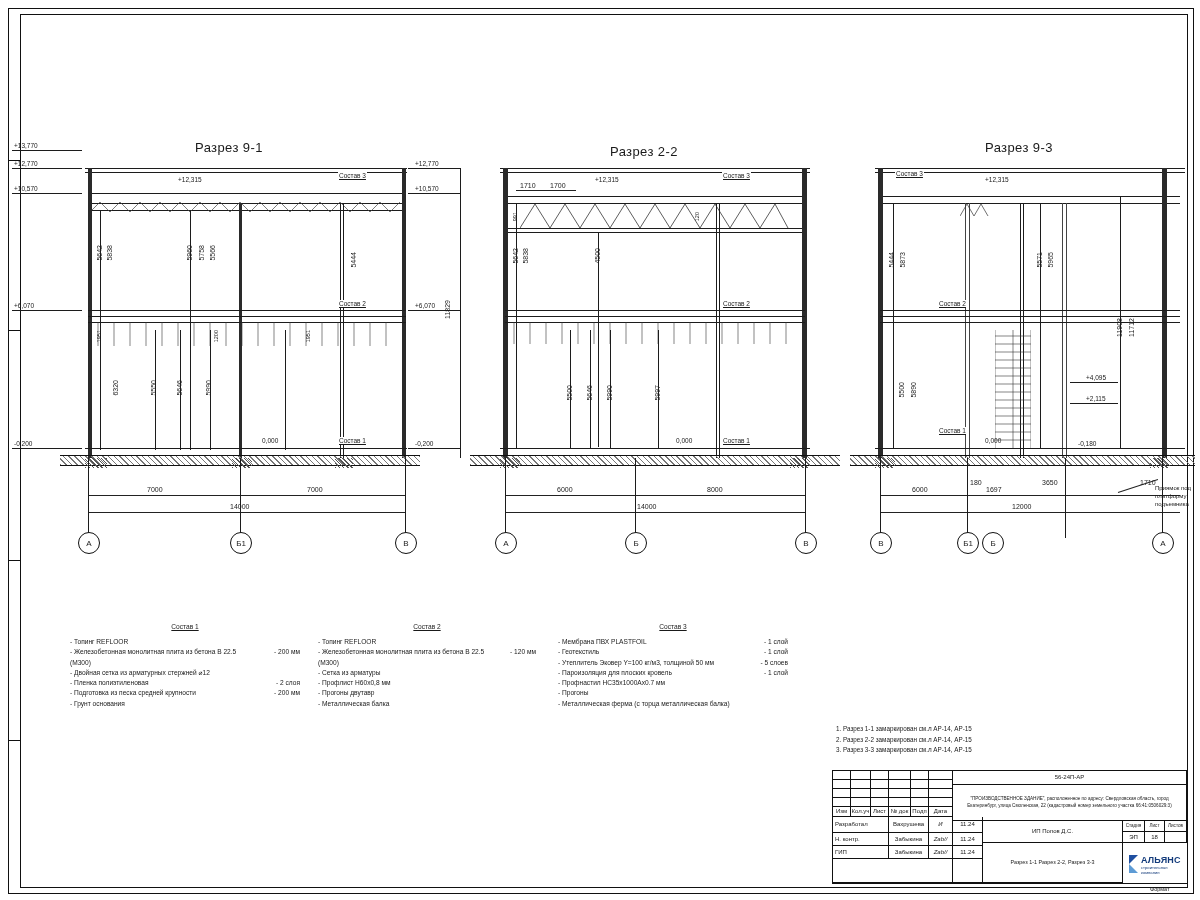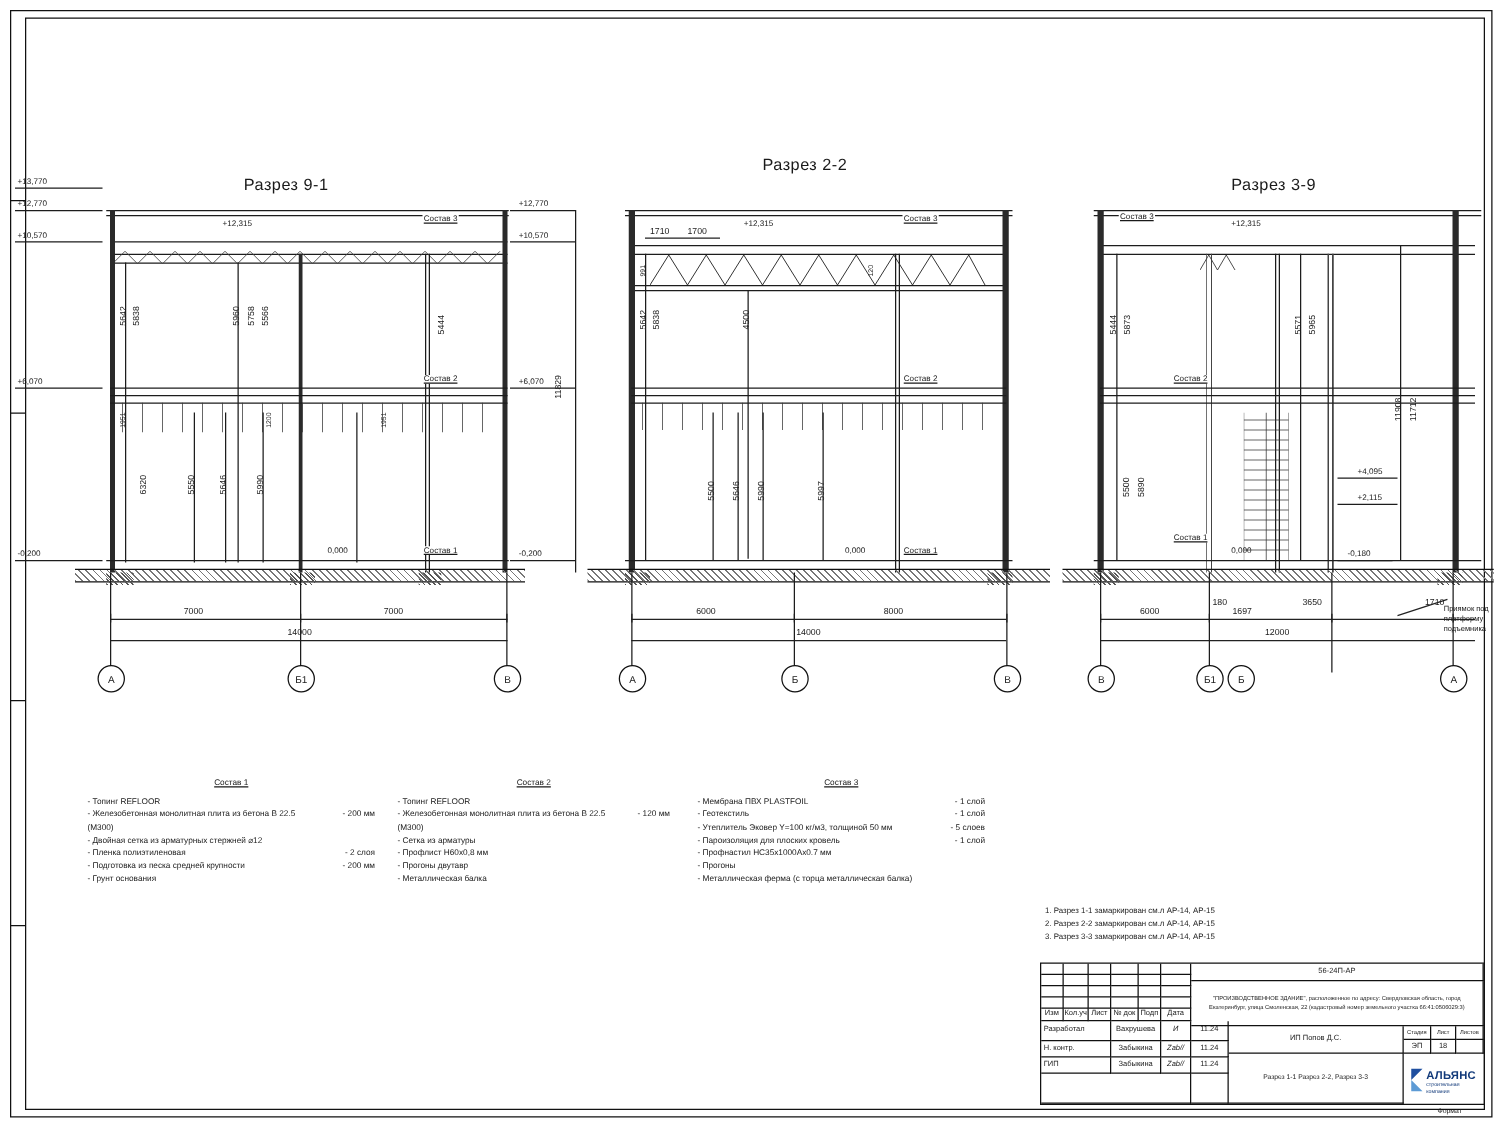--- a/index.html
+++ b/index.html
@@ -166,21 +166,21 @@
   <div class="dimline" style="left:88px;top:512px;width:318px"></div>
   <div class="dimtxt" style="left:228px;top:503px">14000</div>
   <div class="vl" style="left:88px;top:458px;height:80px"></div>
   <div class="vl" style="left:240px;top:458px;height:80px"></div>
   <div class="vl" style="left:405px;top:458px;height:80px"></div>
 
   <div class="axcircle" style="left:78px;top:532px">А</div>
   <div class="axcircle" style="left:230px;top:532px">Б1</div>
   <div class="axcircle" style="left:395px;top:532px">В</div>
 
-  <div class="abs ttl" style="left:610px;top:124px">Разрез 2-2</div>
+  <div class="abs ttl" style="left:610px;top:144px">Разрез 2-2</div>
 
   <div class="hl" style="left:500px;top:168px;width:310px"></div>
   <div class="hl" style="left:500px;top:172px;width:310px"></div>
   <div class="hl" style="left:505px;top:196px;width:300px"></div>
   <div class="hl" style="left:505px;top:203px;width:300px"></div>
   <div class="hl" style="left:505px;top:228px;width:300px"></div>
   <div class="hl" style="left:505px;top:232px;width:300px"></div>
   <div class="elevmark" style="left:595px;top:176px">+12,315</div>
   <div class="callout" style="left:722px;top:172px">Состав 3</div>
 
@@ -246,21 +246,21 @@
   <div class="dimline" style="left:505px;top:512px;width:300px"></div>
   <div class="dimtxt" style="left:635px;top:503px">14000</div>
   <div class="vl" style="left:505px;top:458px;height:80px"></div>
   <div class="vl" style="left:635px;top:458px;height:80px"></div>
   <div class="vl" style="left:805px;top:458px;height:80px"></div>
 
   <div class="axcircle" style="left:495px;top:532px">А</div>
   <div class="axcircle" style="left:625px;top:532px">Б</div>
   <div class="axcircle" style="left:795px;top:532px">В</div>
 
-  <div class="abs ttl" style="left:985px;top:140px">Разрез 3-9</div>
+  <div class="abs ttl" style="left:985px;top:140px">Разрез 9-3</div>
 
   <div class="hl" style="left:875px;top:168px;width:310px"></div>
   <div class="hl" style="left:875px;top:172px;width:310px"></div>
   <div class="hl" style="left:880px;top:196px;width:300px"></div>
   <div class="hl" style="left:880px;top:203px;width:300px"></div>
   <div class="elevmark" style="left:985px;top:176px">+12,315</div>
   <div class="callout" style="left:895px;top:170px">Состав 3</div>
 
   <div class="col" style="left:878px;top:168px;width:5px;height:290px"></div>
   <div class="col" style="left:1162px;top:168px;width:5px;height:290px"></div>

